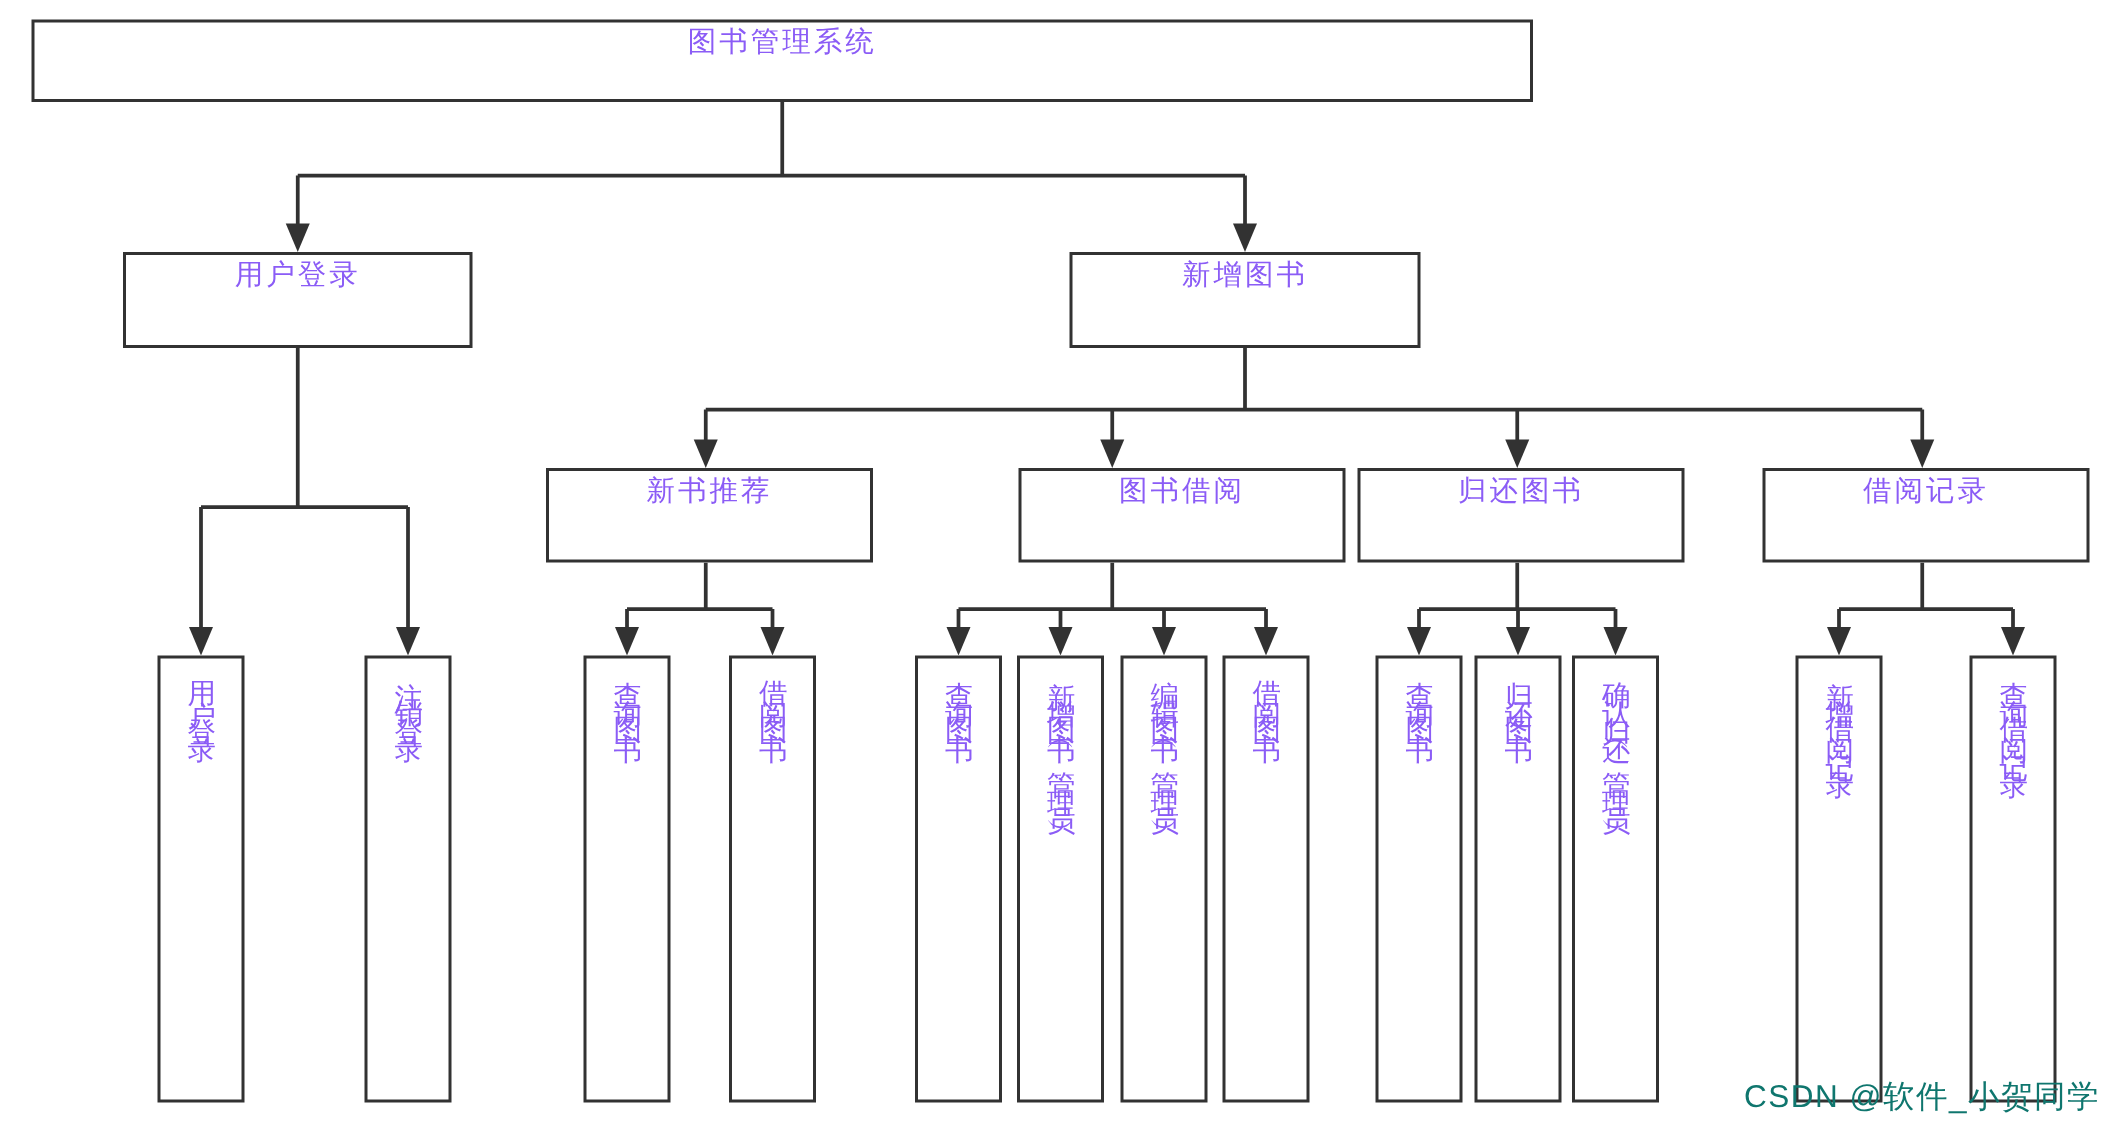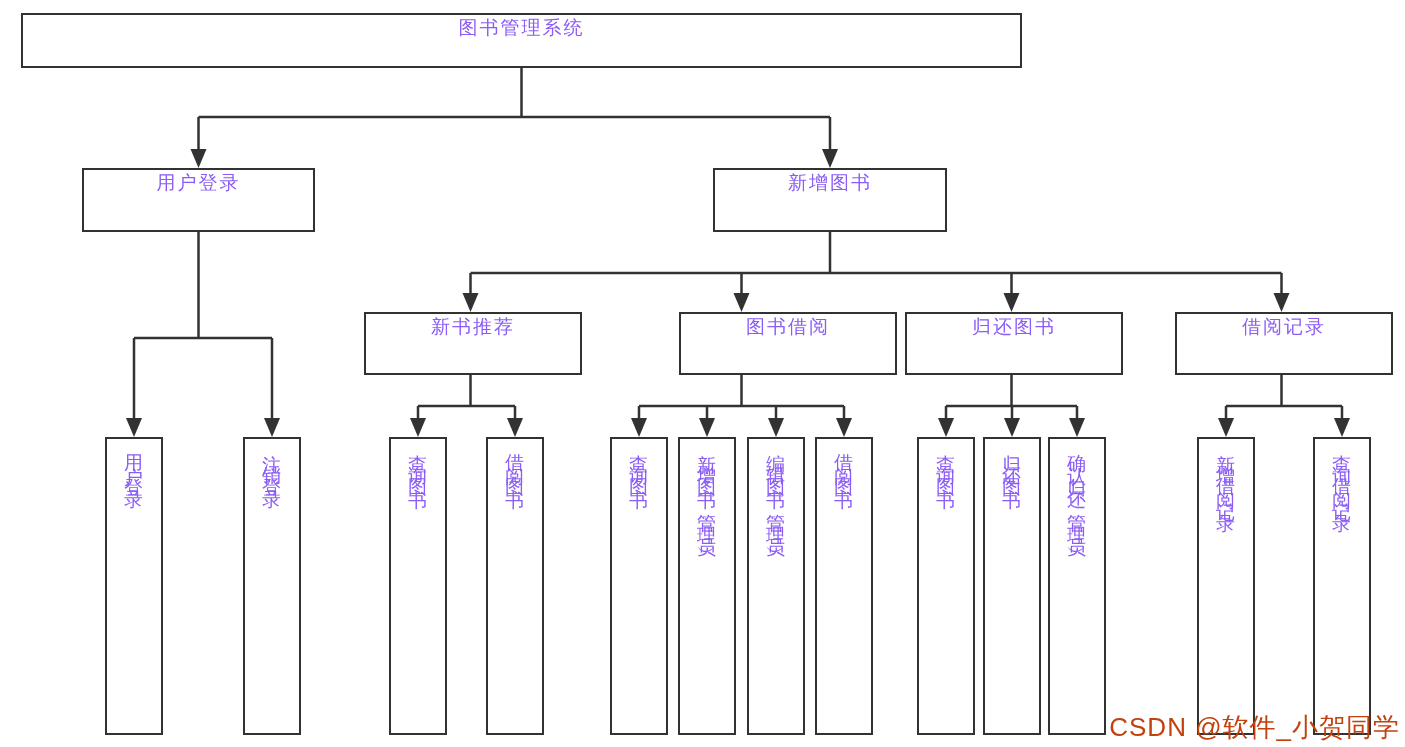--- a/index.html
+++ b/index.html
@@ -55,22 +55,22 @@
   .leaf.p3d { left: 815px; }
   .leaf.p4a { left: 917px; }
   .leaf.p4b { left: 983px; }
   .leaf.p4c { left: 1048px; }
   .leaf.p5a { left: 1197px; }
   .leaf.p5b { left: 1313px; }
   .watermark {
     position: absolute;
     right: 5px;
     bottom: 2px;
-    font-size: 26px;
-    color: #c2410c;
+    font-size: 21px;
+    color: #0f766e;
     letter-spacing: 1px;
     white-space: nowrap;
   }
 </style>
 </head>
 <body>
 
 <div class="canvas">
 
   <svg class="connectors" viewBox="0 0 1405 747" xmlns="http://www.w3.org/2000/svg">

